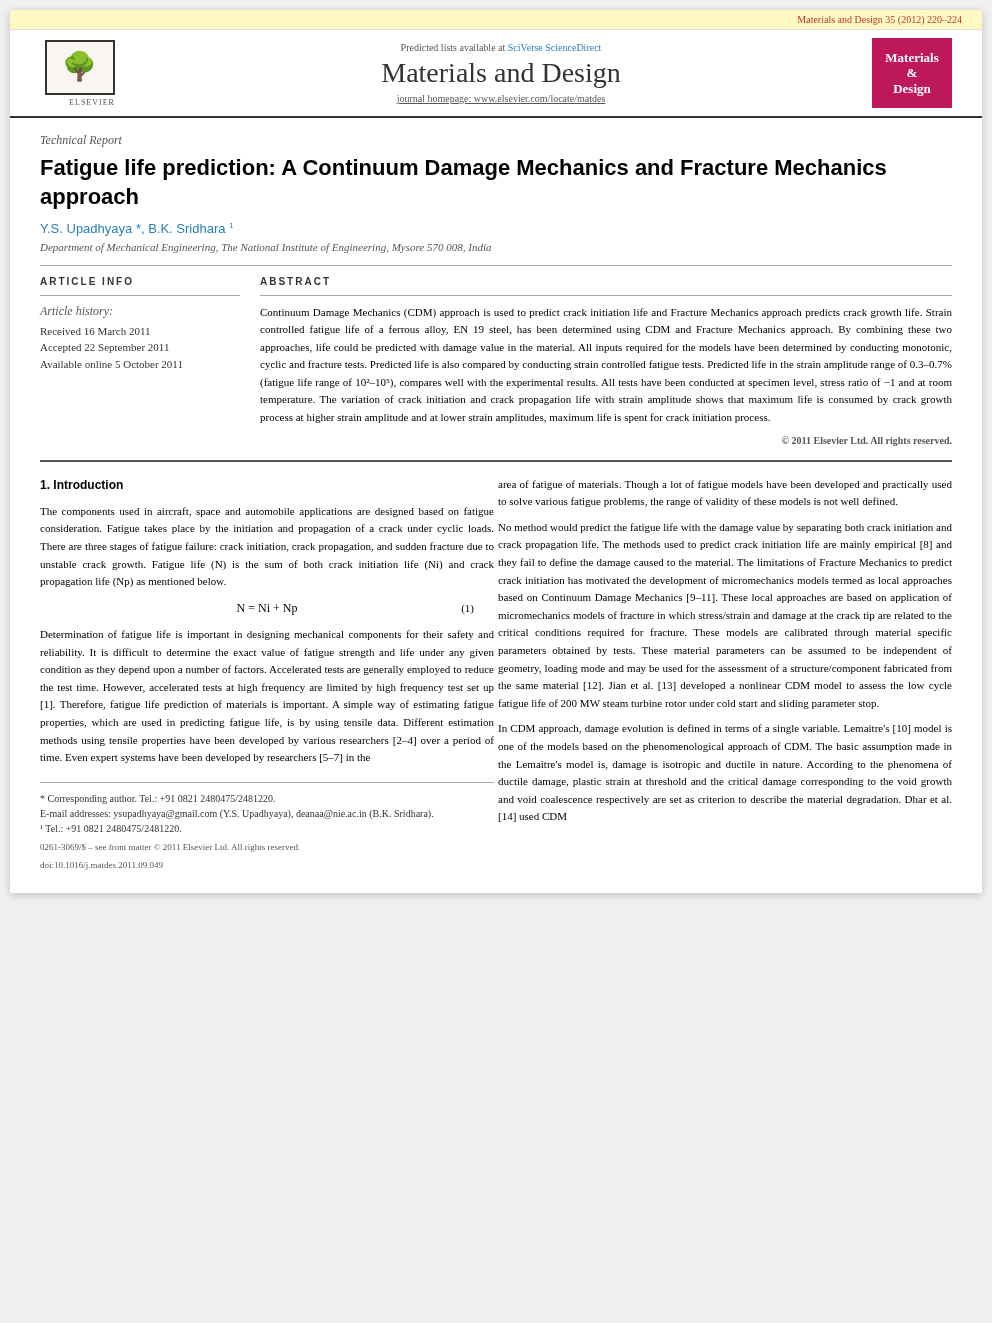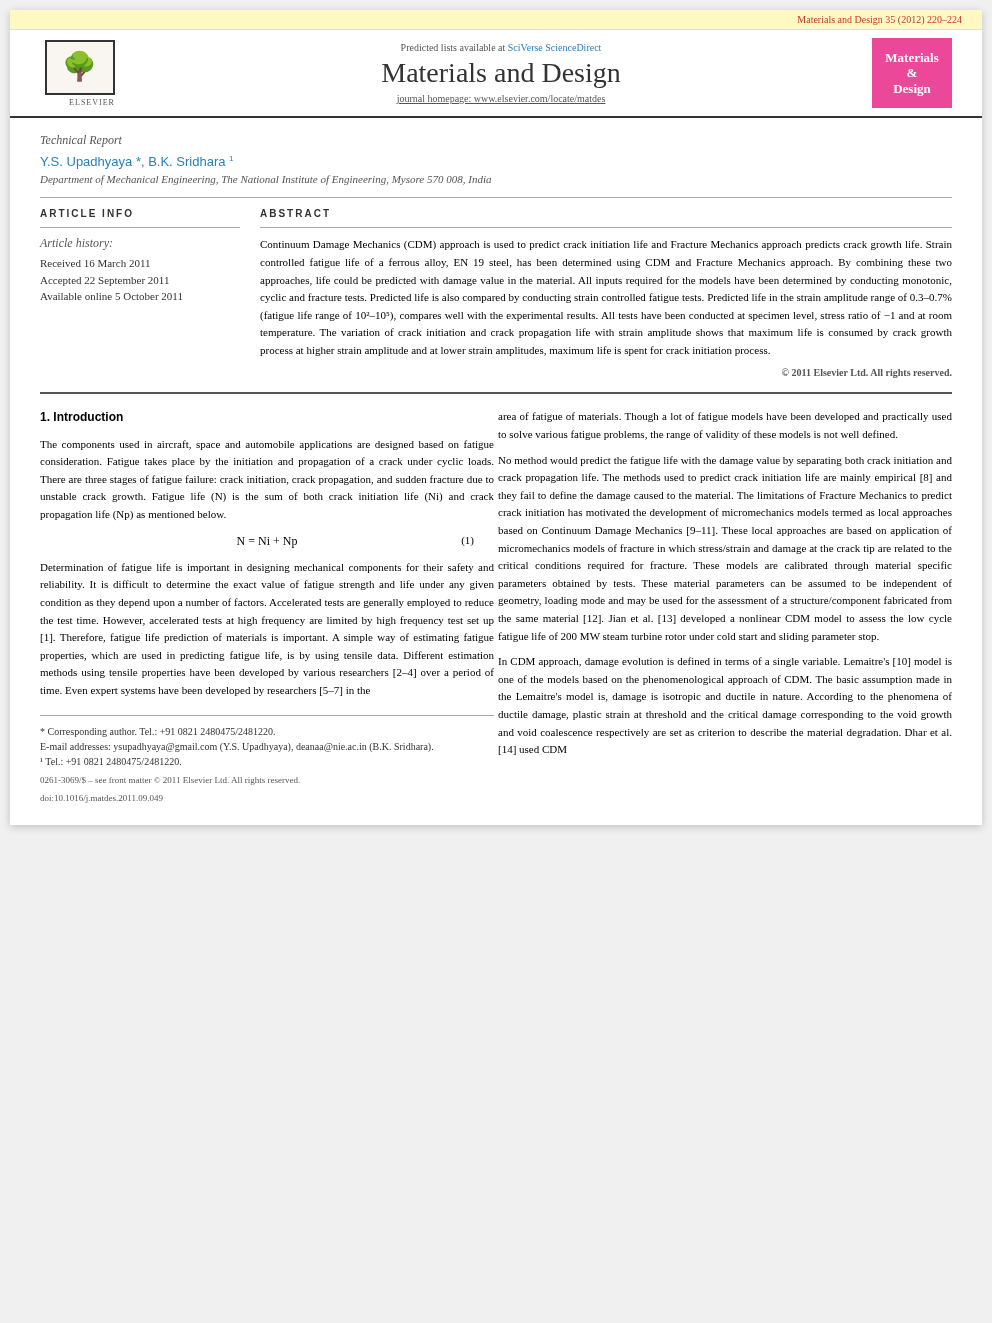--- a/index.html
+++ b/index.html
@@ -88,21 +88,21 @@
       font-size: 10px;
       color: #555;
       text-decoration: underline;
     }
     .journal-header-right {
       width: 90px;
     }
     .journal-logo-box {
       width: 80px;
       height: 70px;
-      background: #ec4899;
+      background: #be185d;
       display: flex;
       flex-direction: column;
       align-items: center;
       justify-content: center;
       color: #fff;
       font-size: 11px;
       font-weight: bold;
       padding: 5px;
     }
     .journal-logo-box .mat-design {
@@ -312,20 +312,21 @@
           <span>Design</span>
         </div>
       </div>
     </div>
   </div>
 
   <div class="content">
 
     <div class="article-type">Technical Report</div>
 
+    <div class="article-title">Fatigue life prediction: A Continuum Damage Mechanics and Fracture Mechanics approach</div>
 
     <div class="authors">
       <span>Y.S. Upadhyaya *, B.K. Sridhara</span>
       <sup>1</sup>
     </div>
 
     <div class="affiliation">Department of Mechanical Engineering, The National Institute of Engineering, Mysore 570 008, India</div>
 
     <hr class="separator">
 

